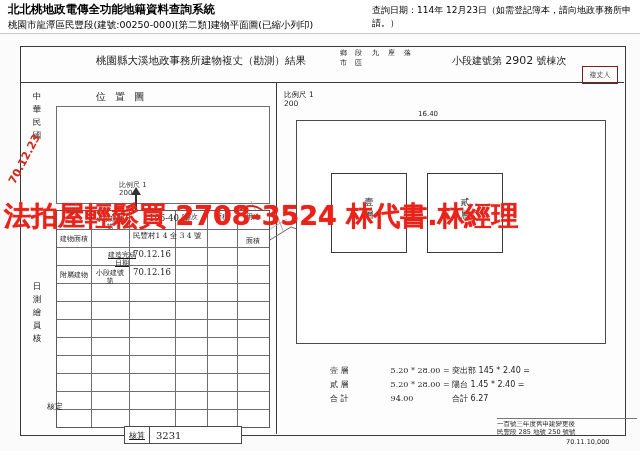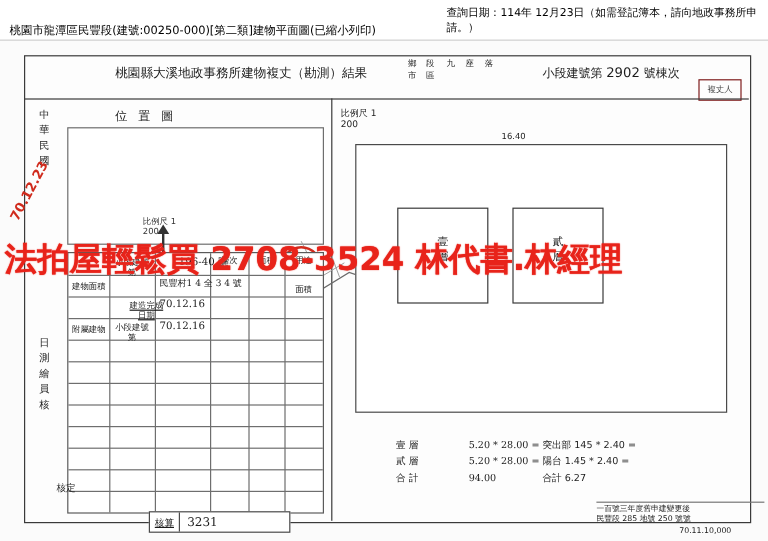--- a/index.html
+++ b/index.html
@@ -194,20 +194,21 @@
     letter-spacing:0px;white-space:nowrap;
     text-shadow:0 0 1px #e8231a;
     font-family:"DejaVu Sans","Liberation Sans",sans-serif;
   }
   .ad-num{font-family:"DejaVu Sans","Liberation Sans",sans-serif;}
 </style>
 </head>
 <body>
 
 <div class="hdr">
+  <div class="hdr-title">北北桃地政電傳全功能地籍資料查詢系統</div>
   <div class="hdr-sub">桃園市龍潭區民豐段(建號:00250-000)[第二類]建物平面圖(已縮小列印)</div>
   <div class="hdr-right">查詢日期：114年 12月23日（如需登記簿本，請向地政事務所申請。）</div>
   <div class="hdr-rule"></div>
 </div>
 
 <div class="sheet">
   <div class="sheet-border"></div>
 
   <div class="form-title">
     <span>桃園縣大溪地政事務所建物複丈（勘測）結果</span>

